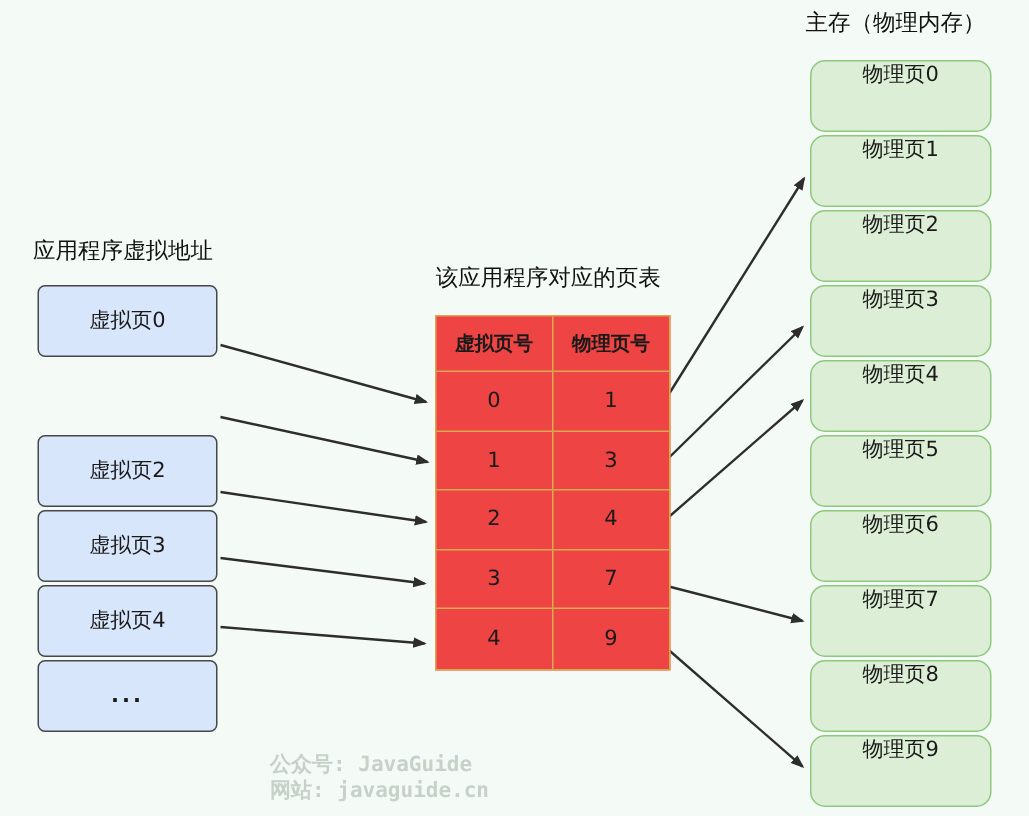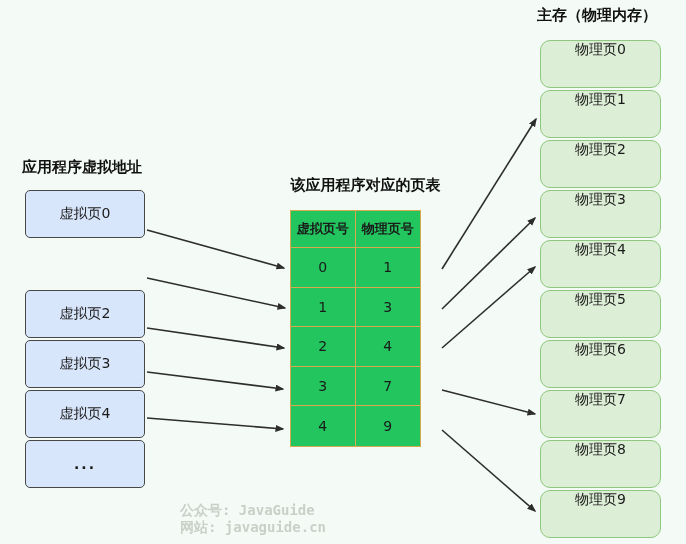--- a/index.html
+++ b/index.html
@@ -10,21 +10,21 @@
   #canvas {
     position: relative;
     width: 686px;
     height: 544px;
     background: #f4fbf6;
     overflow: hidden;
   }
   .abs { position: absolute; }
   .section-title {
     font-size: 15px;
-    font-weight: 700;
+    font-weight: 400;
     white-space: nowrap;
     color: #111;
   }
   
   .vbox {
     position: absolute;
     left: 25px;
     width: 120px;
     height: 48px;
     background: #d8e6fb;
@@ -50,22 +50,22 @@
     display: flex;
     align-items: flex-start;
     justify-content: center;
     font-size: 14px;
   }
   
   .ptable {
     position: absolute;
     left: 290px;
     top: 210px;
-    width: 131px;
-    background: #22c55e;
+    width: 157px;
+    background: #ef4444;
     border: 1.5px solid #d8a94e;
     box-sizing: border-box;
     display: grid;
     grid-template-columns: 1fr 1fr;
     grid-template-rows: 37px repeat(5, 39.5px);
   }
   .ptable .cell {
     display: flex;
     align-items: center;
     justify-content: center;

